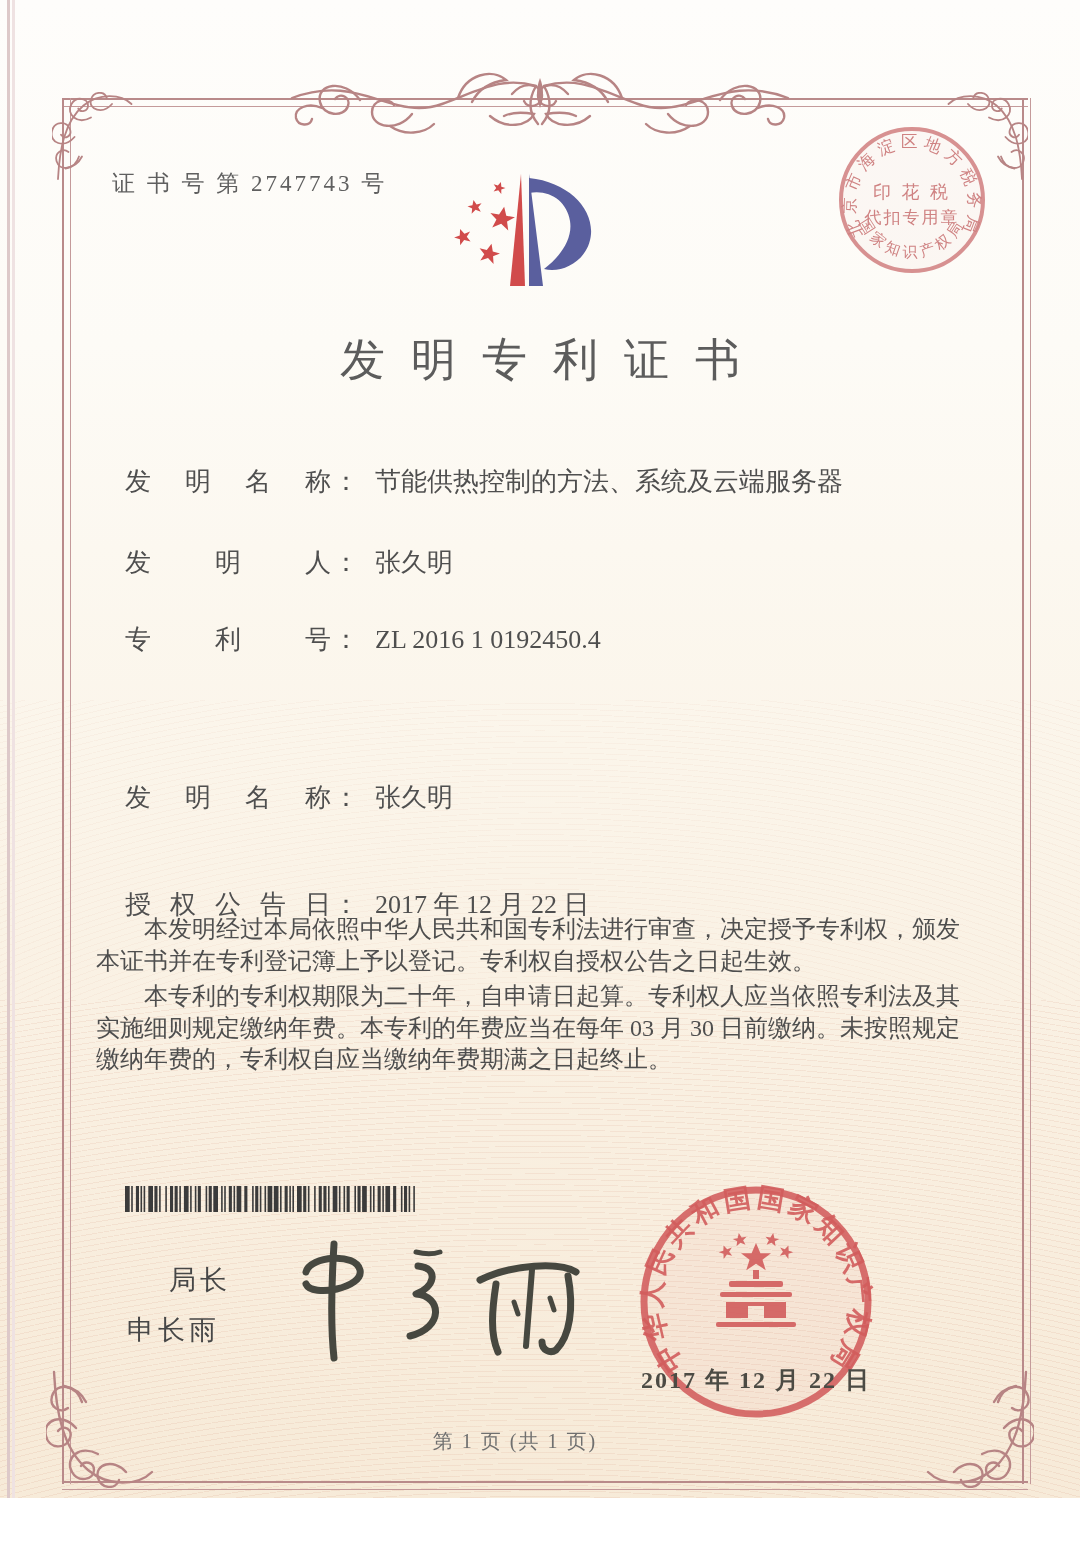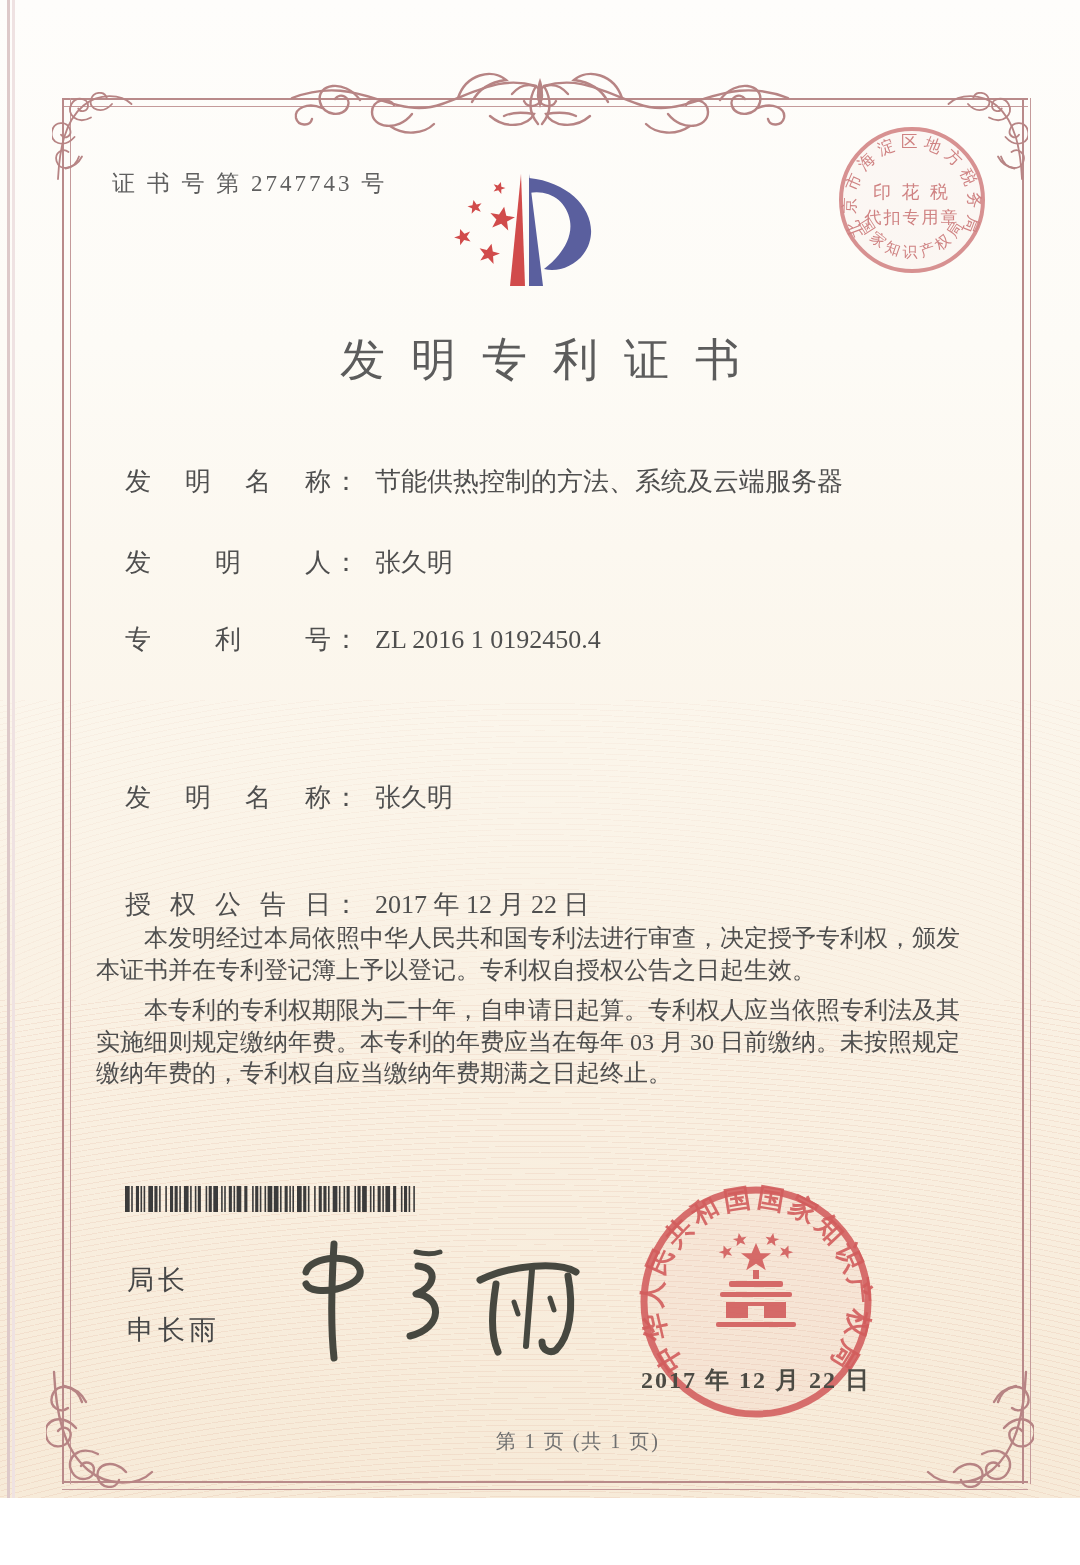--- a/index.html
+++ b/index.html
@@ -25,34 +25,34 @@
   
   .title{position:absolute;left:0;right:0;top:330px;text-align:center;
          font-size:45px;color:#5c5c5c;letter-spacing:26px;padding-left:26px;font-weight:500;}
   
   .field{position:absolute;left:125px;font-size:26px;color:#4f4f4f;white-space:nowrap;}
   .field .lab{display:inline-block;width:206px;text-align:justify;text-align-last:justify;vertical-align:bottom;}
   .field .colon{margin:0 16px 0 2px;}
   
   .body-text{position:absolute;left:96px;top:914px;width:864px;font-size:24px;color:#4e4e4e;
              text-align:justify;}
-  .body-text p{margin:9px 0 4px 0;text-indent:2em;line-height:31.5px;}
+  .body-text p{margin:0 0 4px 0;text-indent:2em;line-height:31.5px;}
   
   .barcode{position:absolute;left:125px;top:1186px;width:295px;height:26px;}
   
   .director{position:absolute;left:127px;font-size:27px;color:#474747;letter-spacing:4px;}
   .signature{position:absolute;left:268px;top:1236px;}
   
   .tax-stamp{position:absolute;left:827px;top:115px;}
   
   .big-seal{position:absolute;left:626px;top:1172px;}
   .seal-date{position:absolute;left:640px;top:1364px;width:232px;text-align:center;
              font-size:24px;color:#4c4b44;letter-spacing:2px;font-weight:600;}
   
-  .page-footer{position:absolute;left:330px;top:1428px;width:330px;text-align:right;
+  .page-footer{position:absolute;left:350px;top:1428px;width:330px;text-align:center;
                font-size:20px;color:#6f6f6f;letter-spacing:2px;}
   
   .wm-band{position:absolute;left:0;right:0;top:1498px;height:67px;background:#ffffff;}
 </style>
 </head>
 <body>
 
 <div class="stage">
 
   <div class="paper"></div>
@@ -219,21 +219,21 @@
       <rect x="252.6" y="0" width="3.1" height="26" fill="#3b3b3b"></rect>
       <rect x="257.3" y="0" width="1.6" height="26" fill="#3b3b3b"></rect>
       <rect x="260.4" y="0" width="4.7" height="26" fill="#3b3b3b"></rect>
       <rect x="268.1" y="0" width="3.1" height="26" fill="#3b3b3b"></rect>
       <rect x="275.9" y="0" width="1.6" height="26" fill="#3b3b3b"></rect>
       <rect x="279.0" y="0" width="3.1" height="26" fill="#3b3b3b"></rect>
       <rect x="283.6" y="0" width="1.6" height="26" fill="#3b3b3b"></rect>
       <rect x="288.3" y="0" width="1.6" height="26" fill="#3b3b3b"></rect>
     </svg>
 
-  <div class="director" style="top:1262px;">局长</div>
+  <div class="director" style="top:1262px;margin-left:42px;">局长</div>
   <div class="director" style="top:1312px;">申长雨</div>
   <svg class="signature" width="330" height="128" viewBox="0 0 330 128" fill="none" stroke="#474840" stroke-width="7" stroke-linecap="round" stroke-linejoin="round">
     <path d="M66,8 C64,40 62,86 66,122"></path>
     <path d="M38,36 C42,20 88,16 92,34 C96,52 44,62 38,48"></path>
     <path d="M150,30 C172,32 166,52 148,58 C174,60 176,92 142,100"></path>
     <path d="M148,16 C156,18 166,18 172,16" stroke-width="5"></path>
     <path d="M212,44 C244,28 292,26 308,36"></path>
     <path d="M228,48 C224,74 222,98 230,116"></path>
     <path d="M300,40 C306,72 302,100 288,114 C282,118 274,114 274,106"></path>
     <path d="M264,34 L258,110" stroke-width="6"></path>

